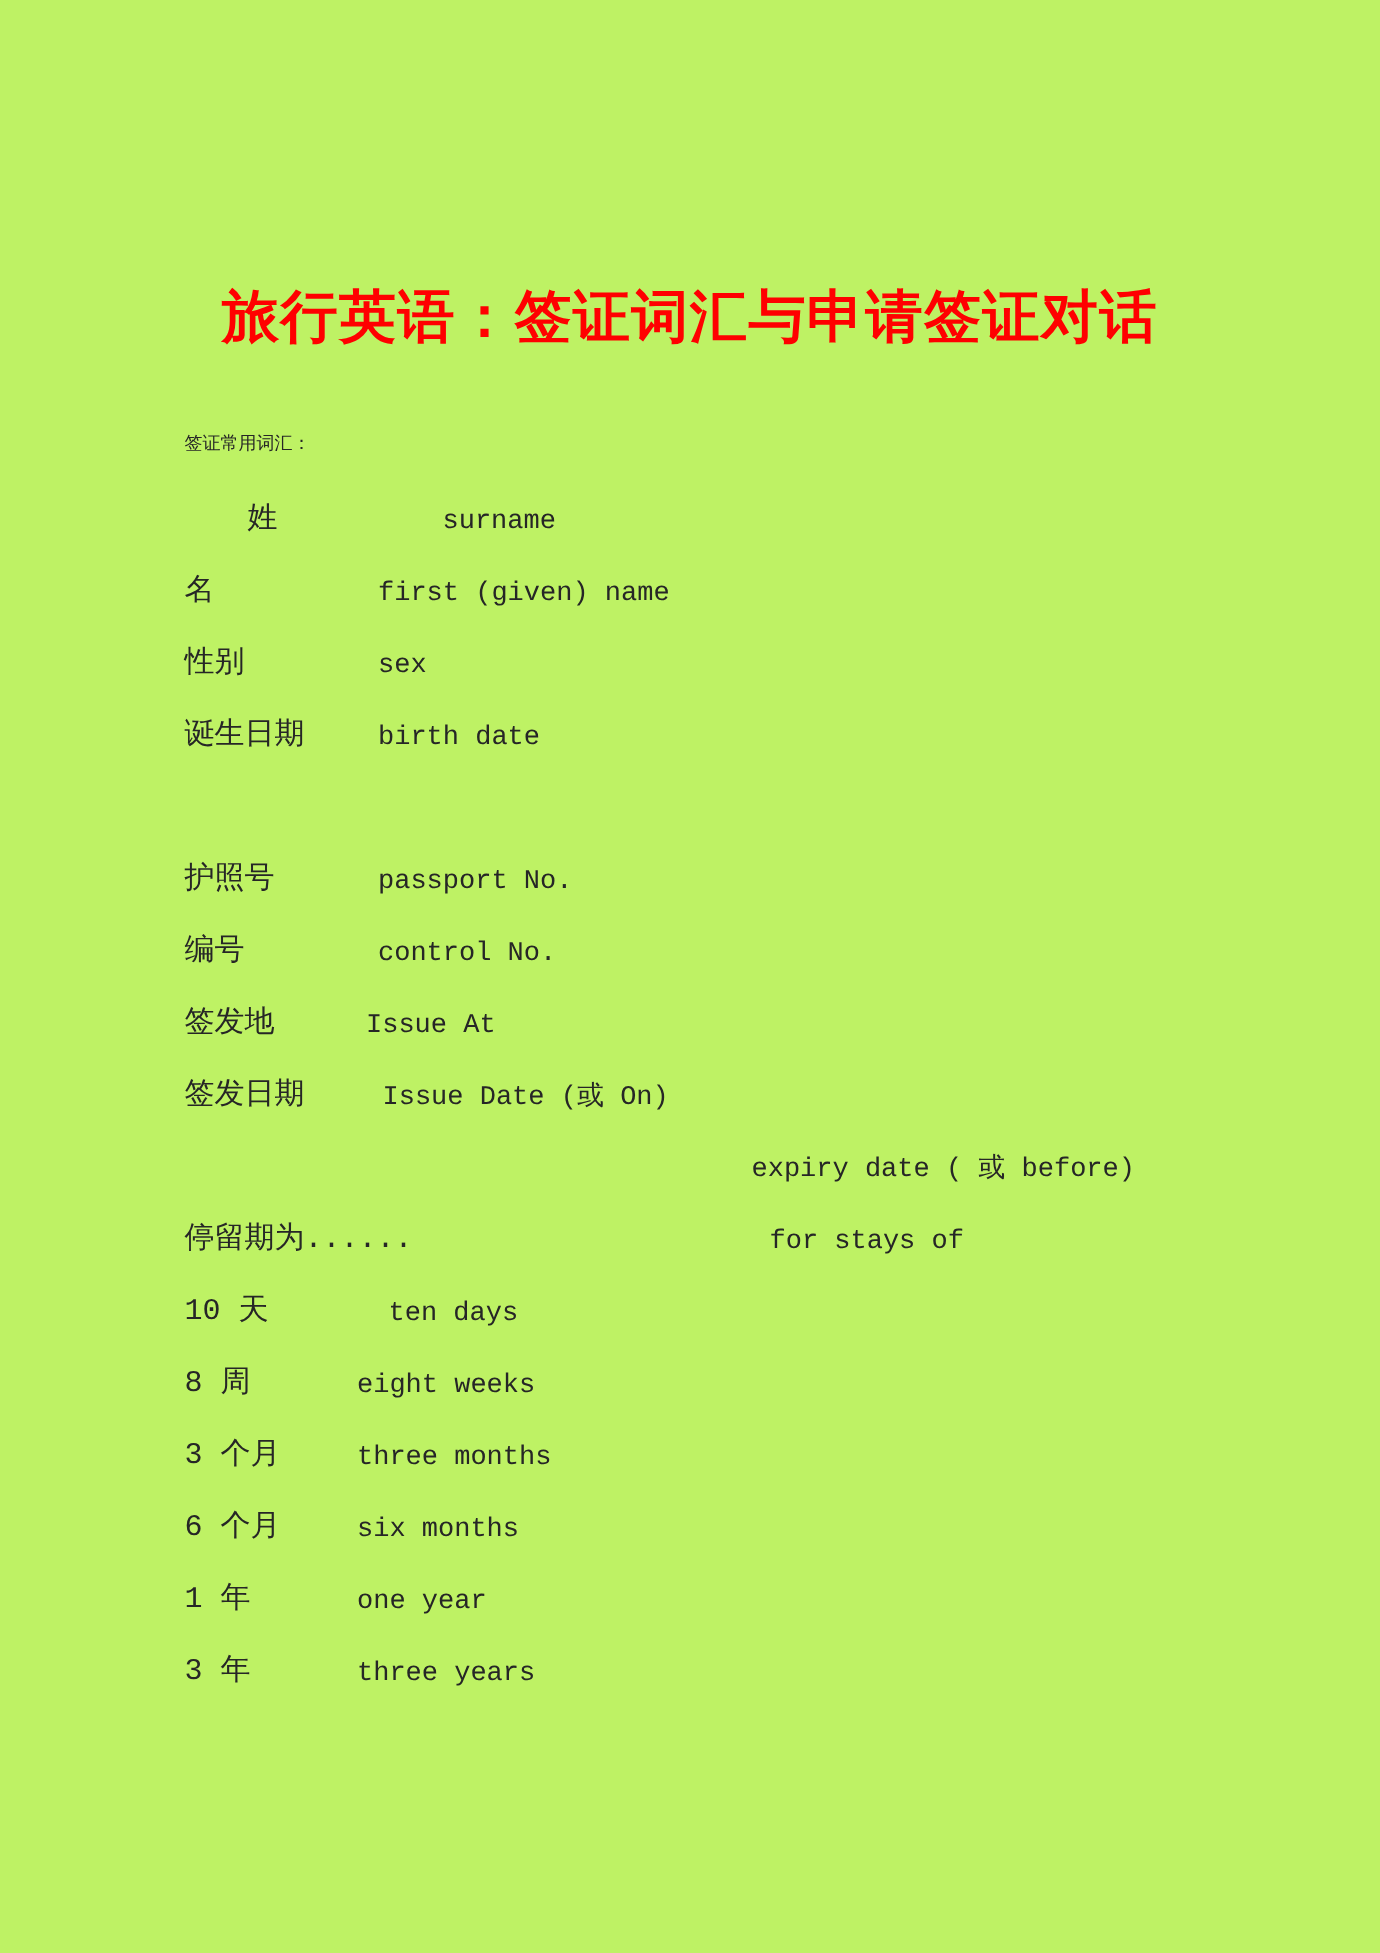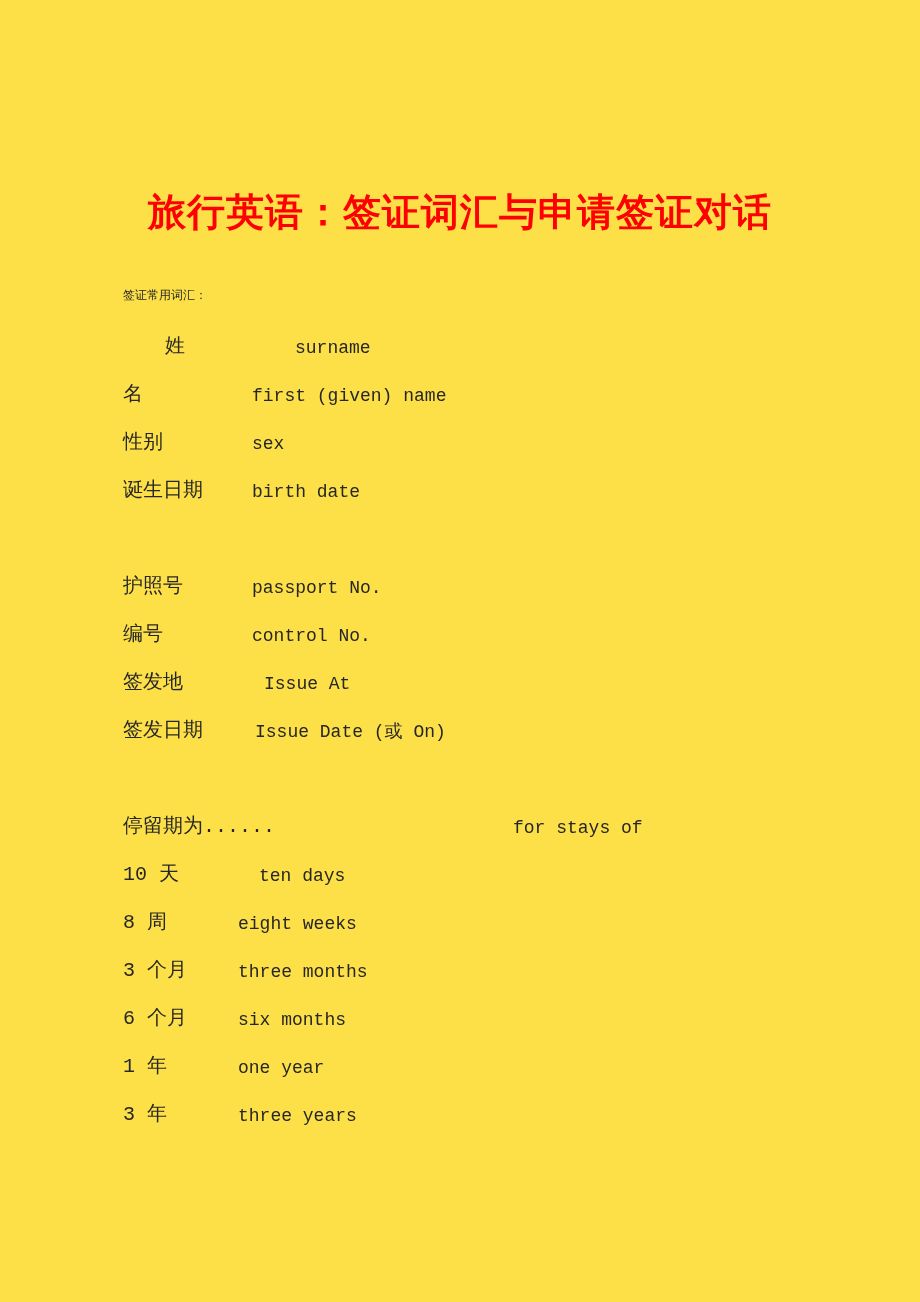--- a/index.html
+++ b/index.html
@@ -53,21 +53,21 @@
     position: absolute;
     top: 2px;
     font-size: 18px;
     line-height: 20px;
     white-space: pre;
   }
 </style>
 </head>
 <body>
 
-<div class="page" style="color: rgb(38, 38, 38); background: #fde047;">
+<div class="page" style="color: rgb(38, 38, 38); background: #bef264;">
 
   <h1 class="title" style="color: rgb(255, 0, 0);">旅行英语：签证词汇与申请签证对话</h1>
 
   <div class="section-heading">签证常用词汇：</div>
 
   <div class="row" style="top:336px">
     <span class="zh" style="left:165px">姓</span>
     <span class="en" style="left:295px">surname</span>
   </div>
 
@@ -92,29 +92,30 @@
     <span class="en" style="left:252px">passport No.</span>
   </div>
 
   <div class="row" style="top:624px">
     <span class="zh" style="left:123px">编号</span>
     <span class="en" style="left:252px">control No.</span>
   </div>
 
   <div class="row" style="top:672px">
     <span class="zh" style="left:123px">签发地</span>
-    <span class="en" style="left:264px">Issue At</span>
+    <span class="en" style="left:244px">Issue At</span>
   </div>
 
   <div class="row" style="top:720px">
     <span class="zh" style="left:123px">签发日期</span>
     <span class="en" style="left:255px">Issue Date (或 On)</span>
   </div>
 
   <div class="row" style="top:768px">
+    <span class="en" style="left:501px">expiry date ( 或 before)</span>
   </div>
 
   <div class="row" style="top:816px">
     <span class="zh" style="left:123px">停留期为......</span>
     <span class="en" style="left:513px">for stays of</span>
   </div>
 
   <div class="row" style="top:864px">
     <span class="zh" style="left:123px">10 天</span>
     <span class="en" style="left:259px">ten days</span>

